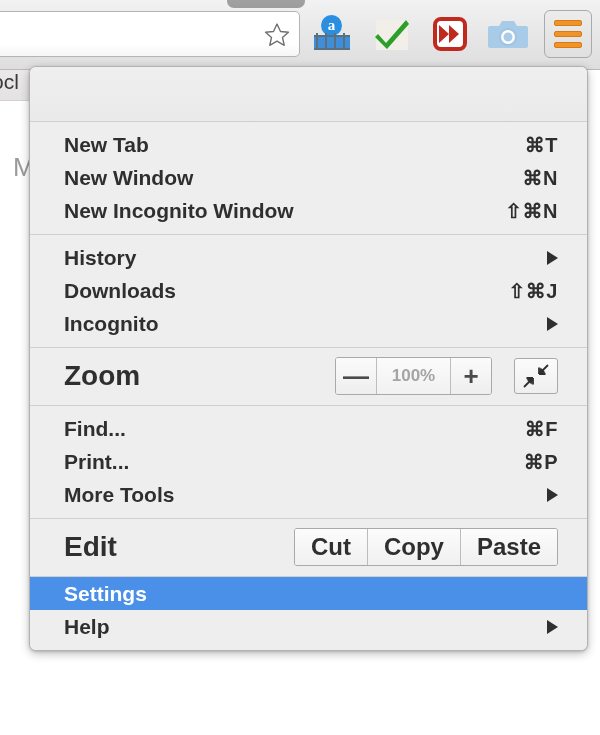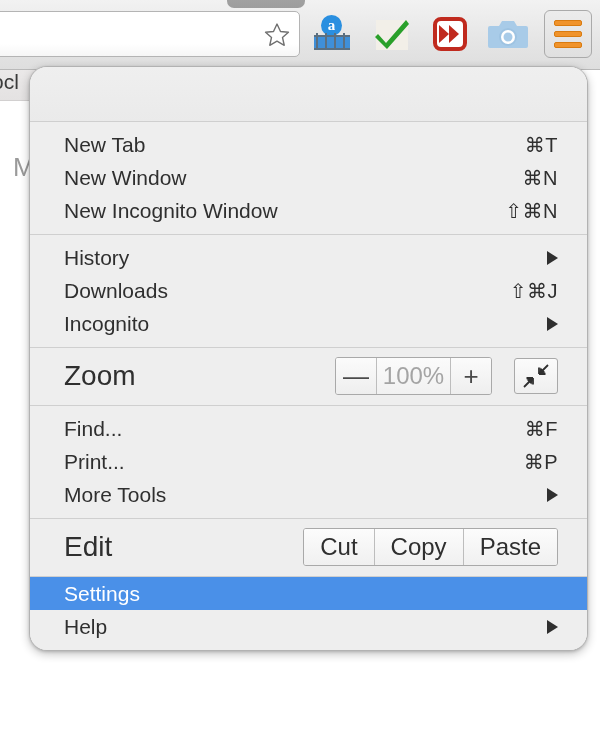--- a/index.html
+++ b/index.html
@@ -158,24 +158,25 @@
     box-sizing: border-box;
   }
 
   
   #menu {
     position: absolute;
     left: 29px; top: 66px;
     width: 559px;
     background: #eeeeee;
     border: 1px solid #b2b2b2;
-    border-radius: 18px;
+    border-radius: 7px;
     box-shadow: 0 3px 10px rgba(0,0,0,0.24), 0 1px 3px rgba(0,0,0,0.16);
     box-sizing: border-box;
     overflow: hidden;
+    font-weight: bold;
   }
   .menu-header {
     height: 54px;
     background: linear-gradient(to bottom, #efefef 0%, #eaeaea 100%);
     border-bottom: 1px solid #cfcfcf;
   }
   .menu-section {
     padding: 6px 0 7px 0;
     border-bottom: 1px solid #cfcfcf;
     background: #eeeeee;
@@ -249,21 +250,21 @@
     justify-content: center;
     font-size: 26px;
     color: #4a4a4a;
     background: linear-gradient(to bottom, #fbfbfb 0%, #eeeeee 100%);
   }
   .stepper-val {
     width: 73px;
     display: flex;
     align-items: center;
     justify-content: center;
-    font-size: 24px;
+    font-size: 17px;
     color: #a4a4a4;
     border-left: 1px solid #bdbdbd;
     border-right: 1px solid #bdbdbd;
     background: linear-gradient(to bottom, #fbfbfb 0%, #f1f1f1 100%);
   }
   .fullscreen-btn {
     margin-left: 22px;
     width: 44px; height: 36px;
     border: 1px solid #a9a9a9;
     border-radius: 3px;

